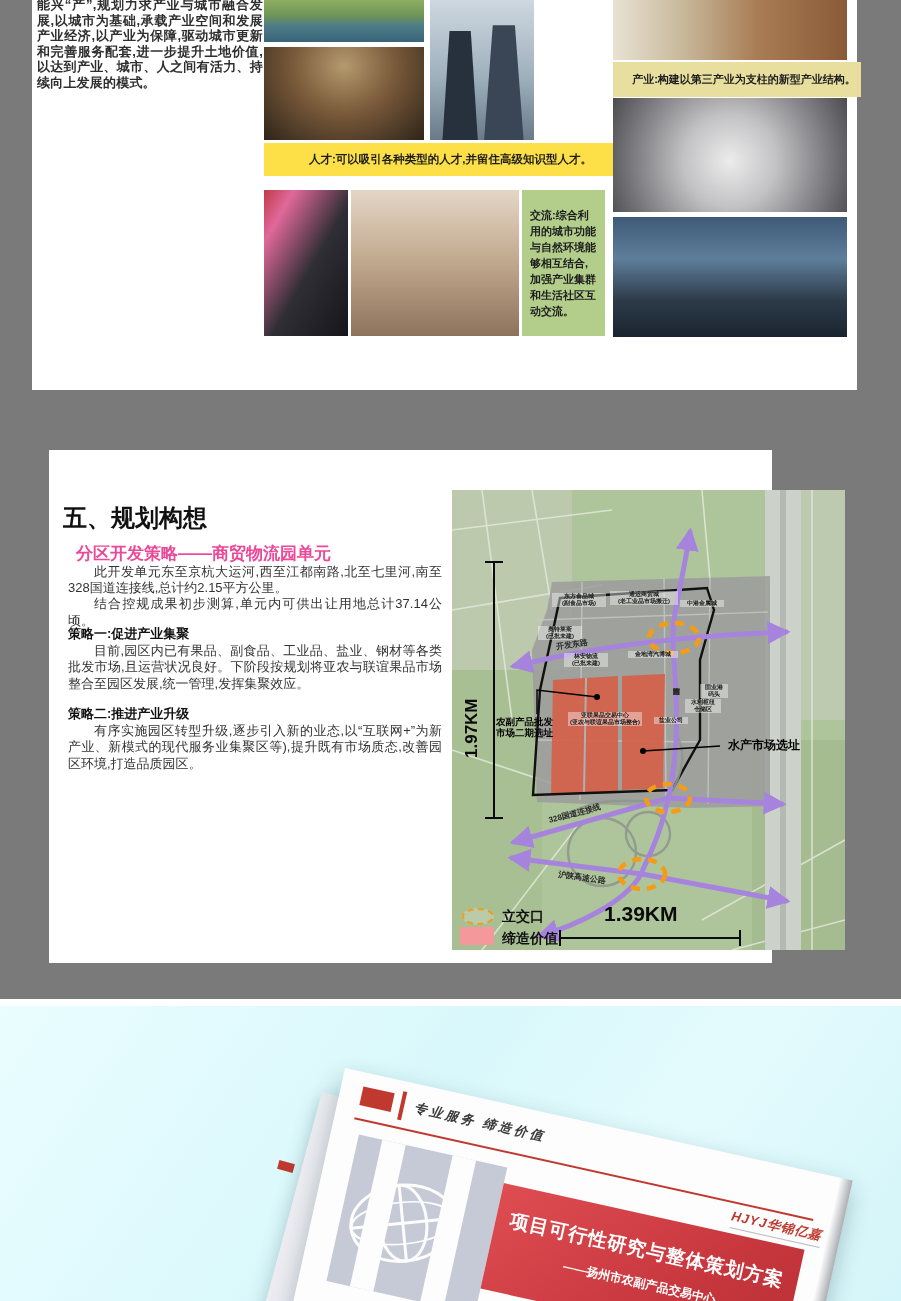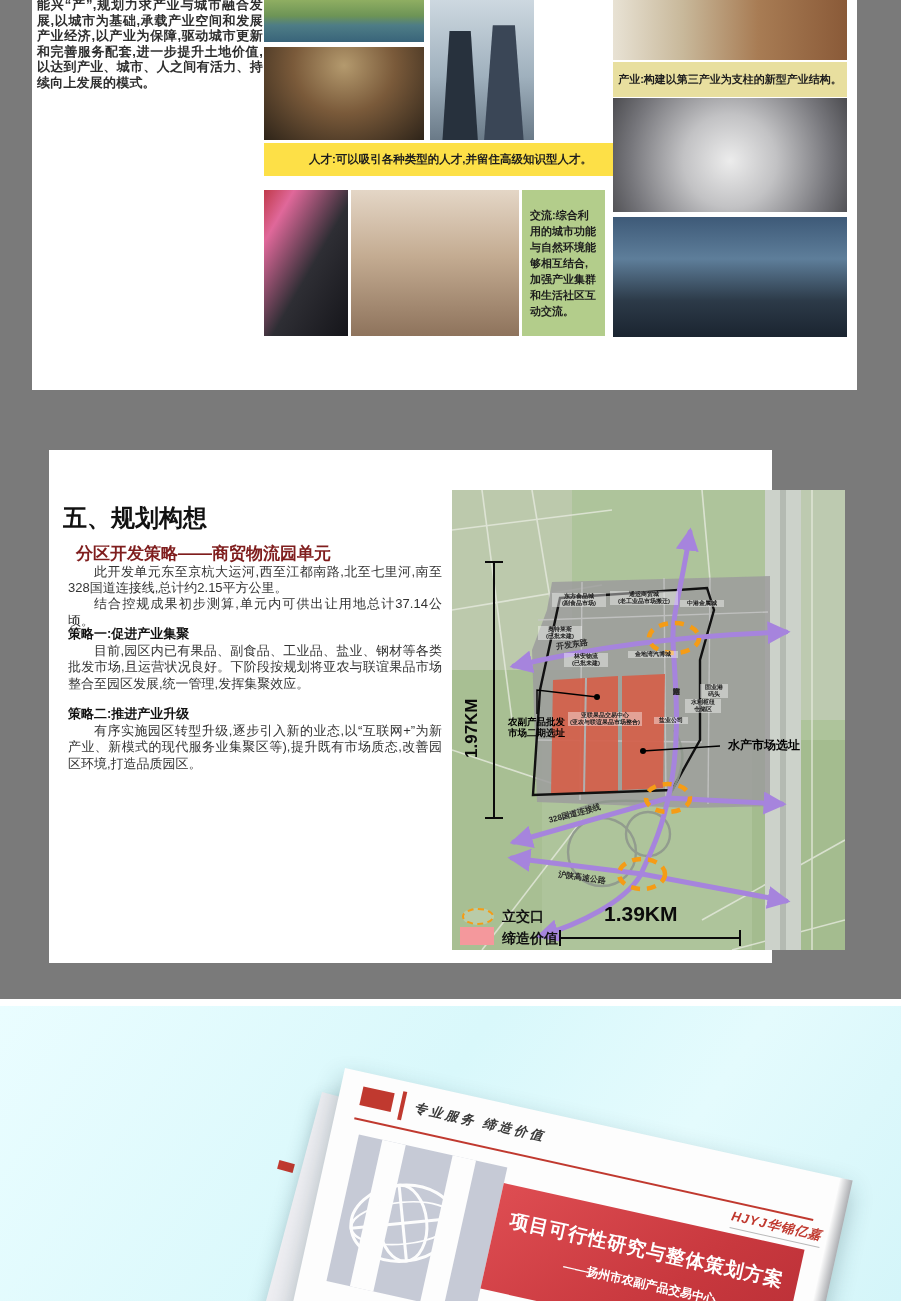--- a/index.html
+++ b/index.html
@@ -7,40 +7,40 @@
        font-family:"Liberation Sans","DejaVu Sans",sans-serif;color:#222;}
   .abs{position:absolute;}
   
   #slide1{left:32px;top:0;width:825px;height:390px;background:#fff;}
   #intro{left:5px;top:-3px;width:226px;font-size:13px;font-weight:600;line-height:15.6px;
          text-align:justify;color:#2e2e2e;letter-spacing:.2px;}
   .photo{position:absolute;}
   .cap{position:absolute;display:flex;align-items:center;justify-content:center;
        font-weight:700;color:#1d1d1d;}
   #cap-talent{left:232px;top:143px;width:373px;height:33px;background:#fde047;font-size:11.5px;}
-  #cap-industry{left:581px;top:62px;width:234px;height:35px;background:#e8df9f;font-size:11px;}
+  #cap-industry{left:581px;top:62px;width:234px;height:35px;background:#e8df9f;font-size:11px;padding-left:14px;}
   #cap-exchange{left:490px;top:190px;width:83px;height:146px;background:#b3cd8b;font-size:11px;
                 line-height:16px;padding:0 8px;box-sizing:border-box;text-align:left;}
   
   .ph-park{background:linear-gradient(180deg,#8fae62 0%,#6d9456 38%,#4e7d86 60%,#39647a 100%);}
   .ph-lecture{background:radial-gradient(ellipse at 50% 20%,#b49a6e 0%,#7a5a3a 45%,#2e2419 100%);}
   .ph-biz{background:linear-gradient(180deg,#cdd8e0 0%,#9fb0bd 55%,#6a7a88 100%);}
   .ph-biz:before{content:"";position:absolute;left:12%;top:22%;width:34%;height:78%;background:#27313d;
                  clip-path:polygon(20% 0,80% 0,100% 100%,0 100%);}
   .ph-biz:after{content:"";position:absolute;right:10%;top:18%;width:38%;height:82%;background:#3a4656;
                 clip-path:polygon(22% 0,78% 0,100% 100%,0 100%);}
   .ph-touch{background:linear-gradient(120deg,#c03a4a 0%,#e0689a 18%,#2e2e34 55%,#15151a 100%);}
   .ph-diners{background:linear-gradient(180deg,#e4d6c6 0%,#c4ac92 45%,#8e735c 100%);}
   .ph-catering{background:linear-gradient(90deg,#e8e2d4 0%,#c8b89a 30%,#a87c54 62%,#8a5a38 100%);}
   .ph-carpark{background:radial-gradient(circle at 50% 55%,#ececec 0%,#c2c2c4 35%,#77777c 75%,#4c4c50 100%);}
   .ph-atrium{background:linear-gradient(180deg,#3e5a78 0%,#5e7e9a 35%,#2c3a48 70%,#1a2430 100%);}
   
   #slide2{left:49px;top:450px;width:723px;height:513px;background:#fff;}
   #s2-title{left:14px;top:52px;font-size:24px;font-weight:700;color:#111;}
-  #s2-sub{left:27px;top:92px;font-size:17px;font-weight:700;color:#7f1d1d;}
+  #s2-sub{left:27px;top:92px;font-size:17px;font-weight:700;color:#ec4899;}
   .body-block{position:absolute;left:19px;width:374px;font-size:13px;line-height:16.2px;
               color:#333;text-align:justify;}
   .indent{text-indent:2em;margin:0;}
   .strat-h{font-weight:700;color:#111;margin:0 0 1px 0;}
   
   #map{left:403px;top:40px;width:393px;height:460px;background:#aec49b;overflow:hidden;}
   #map svg{position:absolute;left:0;top:0;}
   .site{position:absolute;font-size:6px;line-height:7px;white-space:pre-line;text-align:center;
         color:#1c1c1c;background:rgba(255,255,255,.4);padding:0 1px;font-weight:600;}
   .roadlbl{position:absolute;font-size:8px;font-weight:700;color:#2a2a2a;white-space:nowrap;}
@@ -213,21 +213,21 @@
     <span class="site" style="left:233px;top:209px;width:34px;">水利枢纽
 仓储区</span>
     <span class="site" style="left:248px;top:194px;width:26px;">固业港
 码头</span>
 
     <span class="roadlbl" style="left:104px;top:149px;transform:rotate(-8deg);">开发东路</span>
     <span class="roadlbl" style="left:219px;top:192px;writing-mode:vertical-rl;font-size:7px;">运河南路</span>
     <span class="roadlbl" style="left:96px;top:318px;transform:rotate(-15deg);">328国道连接线</span>
     <span class="roadlbl" style="left:106px;top:382px;transform:rotate(8deg);">沪陕高速公路</span>
 
-    <span class="callout" style="left:56px;top:226px;font-size:9.5px;">农副产品批发
+    <span class="callout" style="left:44px;top:226px;font-size:9.5px;">农副产品批发
 市场二期选址</span>
     <span class="callout" style="left:276px;top:250px;font-size:12px;">水产市场选址</span>
 
     <span class="measure" style="left:10px;top:268px;font-size:17px;transform:rotate(-90deg);transform-origin:0 0;">1.97KM</span>
     <span class="measure" style="left:152px;top:412px;font-size:21px;">1.39KM</span>
 
     <div class="sw-inter"></div>
     <span class="legend-lbl" style="left:50px;top:418px;">立交口</span>
     <div class="sw-sale"></div>
     <span class="legend-lbl" style="left:50px;top:440px;">缔造价值</span>

